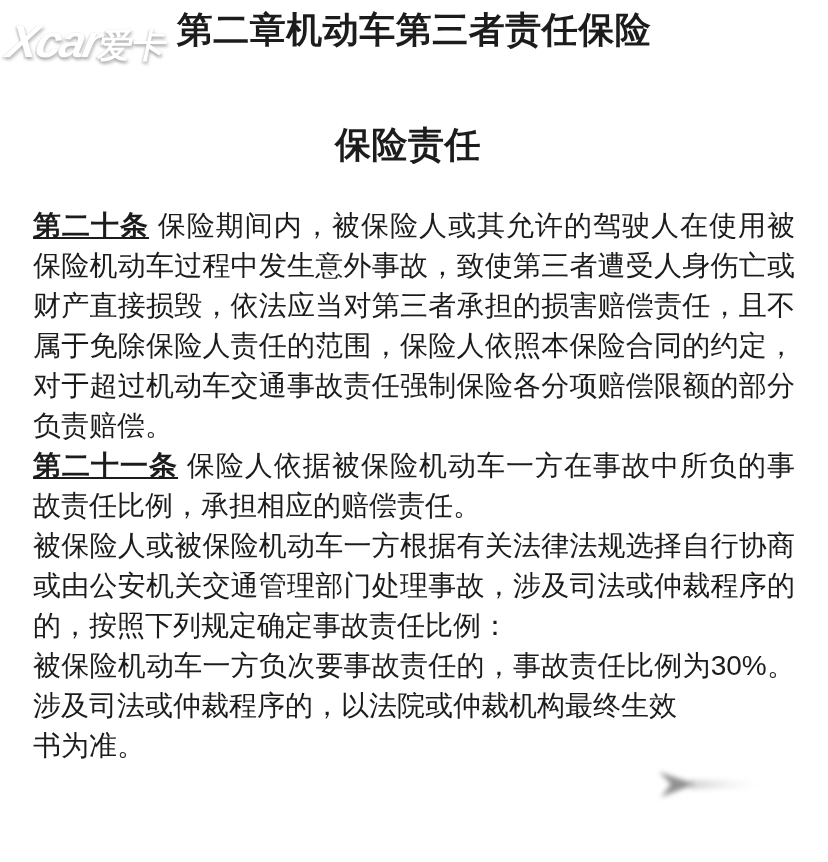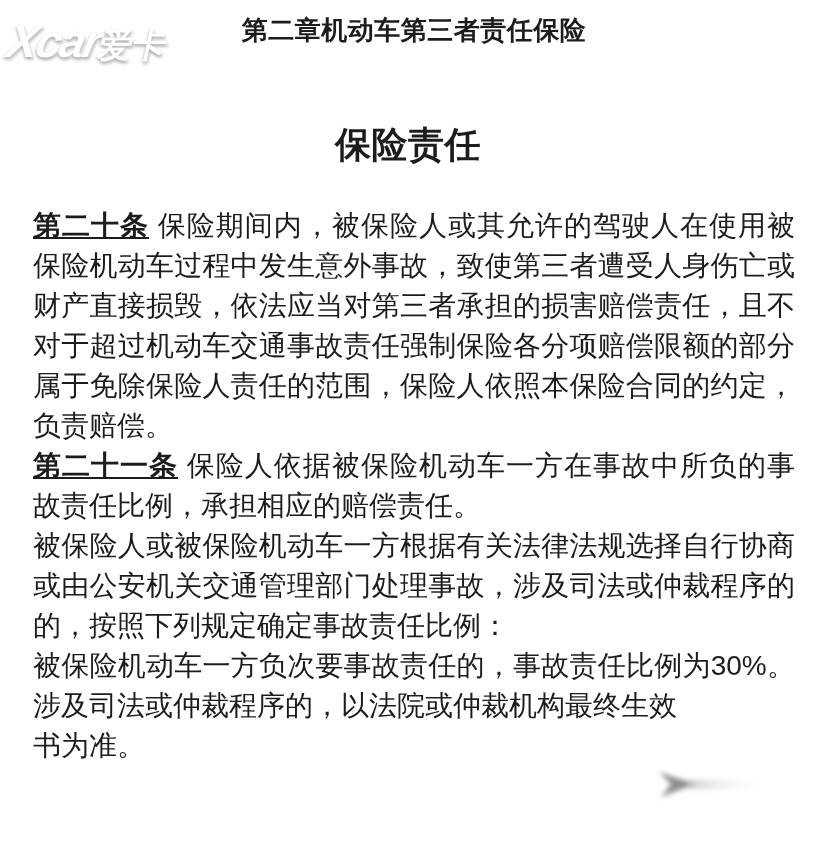--- a/index.html
+++ b/index.html
@@ -45,21 +45,21 @@
                  0 0 1px rgba(170,170,170,0.4);
   }
   
   .title {
     position: absolute;
     top: 6px;
     left: 0;
     width: 828px;
     margin: 0;
     text-align: center;
-    font-size: 26px;
+    font-size: 36px;
     line-height: 48px;
     font-weight: 700;
     color: #1c1c1c;
     letter-spacing: 0.5px;
   }
   .subtitle {
     position: absolute;
     top: 122px;
     left: 0;
     width: 816px;
@@ -116,22 +116,22 @@
   </div>
 
   <h1 class="title">第二章机动车第三者责任保险</h1>
 
   <h2 class="subtitle">保险责任</h2>
 
   <div class="doc-body" id="doc-body">
       <div class="line just"><span class="bold">第二十条</span> 保险期间内，被保险人或其允许的驾驶人在使用被</div>
       <div class="line just">保险机动车过程中发生意外事故，致使第三者遭受人身伤亡或</div>
       <div class="line just">财产直接损毁，依法应当对第三者承担的损害赔偿责任，且不</div>
+      <div class="line just">属于免除保险人责任的范围，保险人依照本保险合同的约定，</div>
       <div class="line just">对于超过机动车交通事故责任强制保险各分项赔偿限额的部分</div>
-      <div class="line just">属于免除保险人责任的范围，保险人依照本保险合同的约定，</div>
       <div class="line">负责赔偿。</div>
       <div class="line just"><span class="bold">第二十一条</span> 保险人依据被保险机动车一方在事故中所负的事</div>
       <div class="line">故责任比例，承担相应的赔偿责任。</div>
       <div class="line just">被保险人或被保险机动车一方根据有关法律法规选择自行协商</div>
       <div class="line just">或由公安机关交通管理部门处理事故，涉及司法或仲裁程序的</div>
       <div class="line">的，按照下列规定确定事故责任比例：</div>
       <div class="line just">被保险机动车一方负次要事故责任的，事故责任比例为30%。</div>
       <div class="line">涉及司法或仲裁程序的，以法院或仲裁机构最终生效</div>
       <div class="line">书为准。</div>
     </div>

